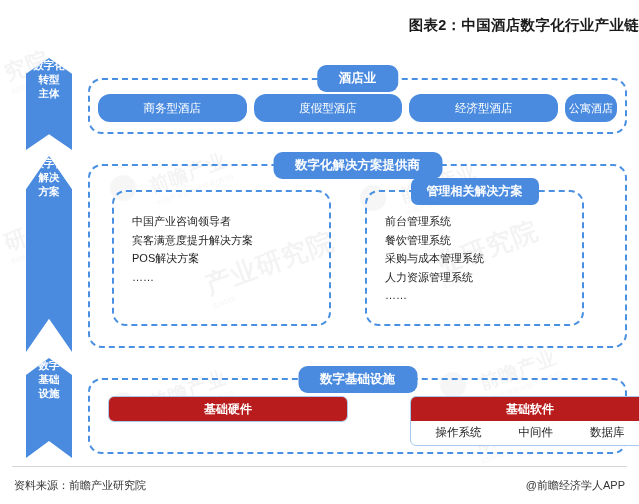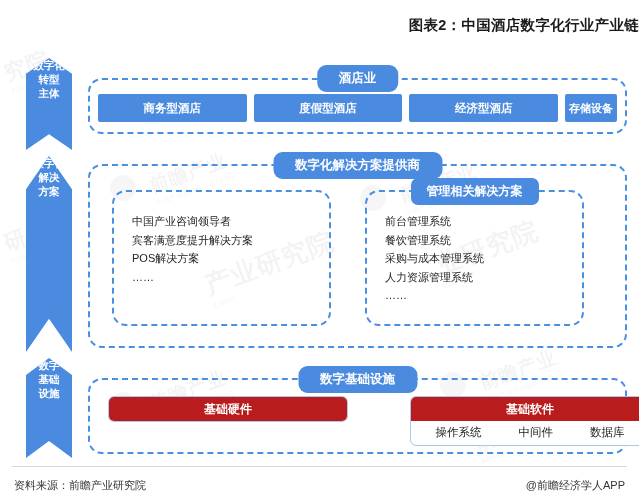--- a/index.html
+++ b/index.html
@@ -138,22 +138,22 @@
     right: 8px;
     top: 14px;
     display: flex;
     align-items: center;
     gap: 7px;
   }
   .pill {
     background: #4a8be0;
     color: #fff;
     font-size: 11.5px;
-    font-weight: bold;
-    border-radius: 2px;
+    font-weight: normal;
+    border-radius: 12px;
     height: 28px;
     display: flex;
     align-items: center;
     justify-content: center;
     text-align: center;
     white-space: nowrap;
     flex: 1 1 auto;
   }
   .pill.narrow {
     flex: 0 0 52px;
@@ -245,21 +245,21 @@
     <span>数字<br>基础<br>设施</span>
   </div>
 </div>
 
 <div class="panel" id="panel-hotel">
   <div class="panel-head">酒店业</div>
   <div class="pill-row">
     <div class="pill">商务型酒店</div>
     <div class="pill">度假型酒店</div>
     <div class="pill">经济型酒店</div>
-    <div class="pill narrow">存储设备</div>
+    <div class="pill narrow">公寓酒店</div>
   </div>
 </div>
 
 <div class="panel" id="panel-solutions">
   <div class="panel-head">数字化解决方案提供商</div>
 
   <div class="subpanel" id="subpanel-business">
     <div class="sub-list">
       <div>中国产业咨询领导者</div>
       <div>宾客满意度提升解决方案</div>

